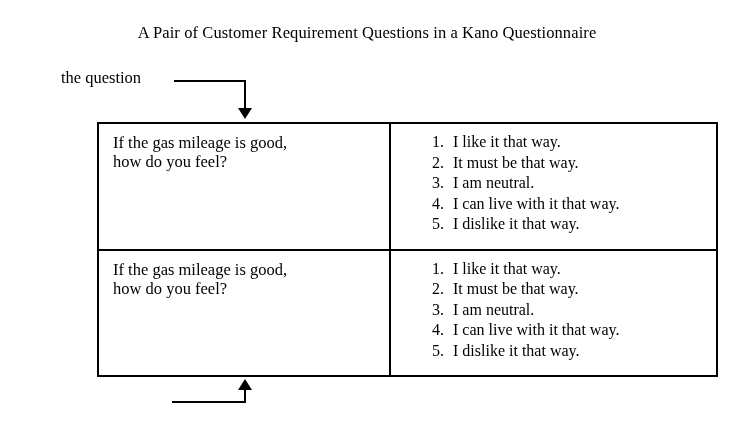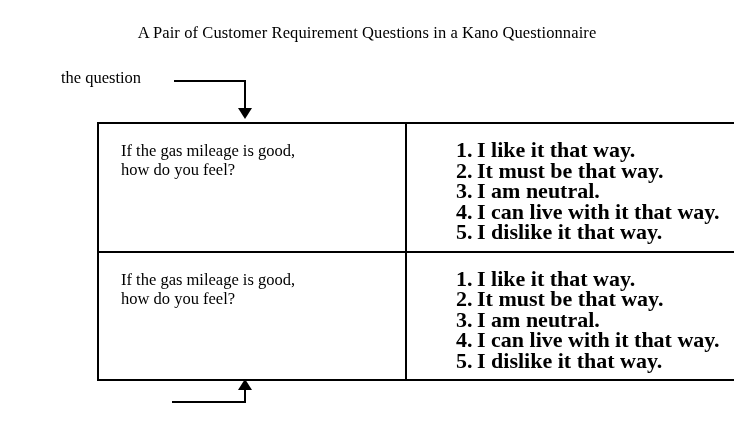--- a/index.html
+++ b/index.html
@@ -114,39 +114,38 @@
     width: 615px;
     height: 255px;
     border-collapse: collapse;
     table-layout: fixed;
   }
   #kano-table, #kano-table td {
     border: 2px solid #000;
   }
   #kano-table td {
     vertical-align: top;
-    padding: 8px;
+    padding: 0;
   }
   .col-question { width: 290px; }
   .col-answers  { width: 325px; }
 
   .question-text {
     font-size: 16.5px;
     line-height: 19px;
     padding: 9px 0 0 14px;
   }
   .question-text .q-line { display: block; white-space: nowrap; }
 
   .answer-list {
     list-style: none;
     margin: 0;
     padding: 8px 0 0 41px;
-    font-size: 22px;
+    font-size: 16px;
     line-height: 20.5px;
-    font-weight: bold;
   }
   .answer-list li {
     white-space: nowrap;
     position: relative;
   }
   .answer-num {
     display: inline-block;
     width: 21px;
   }
 </style>

